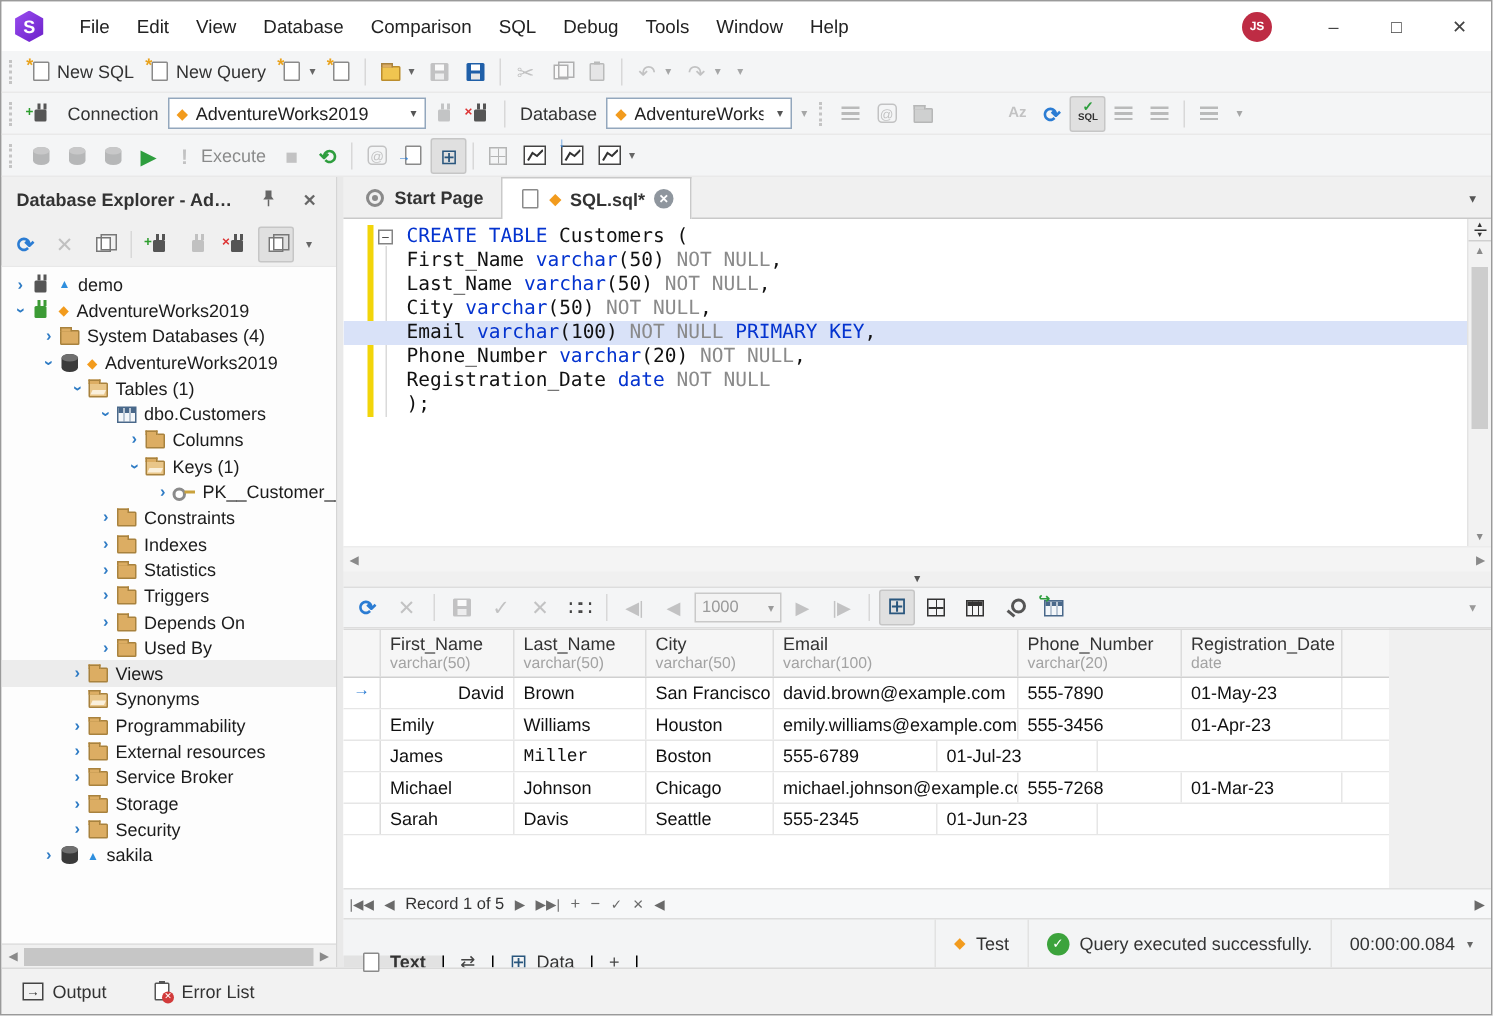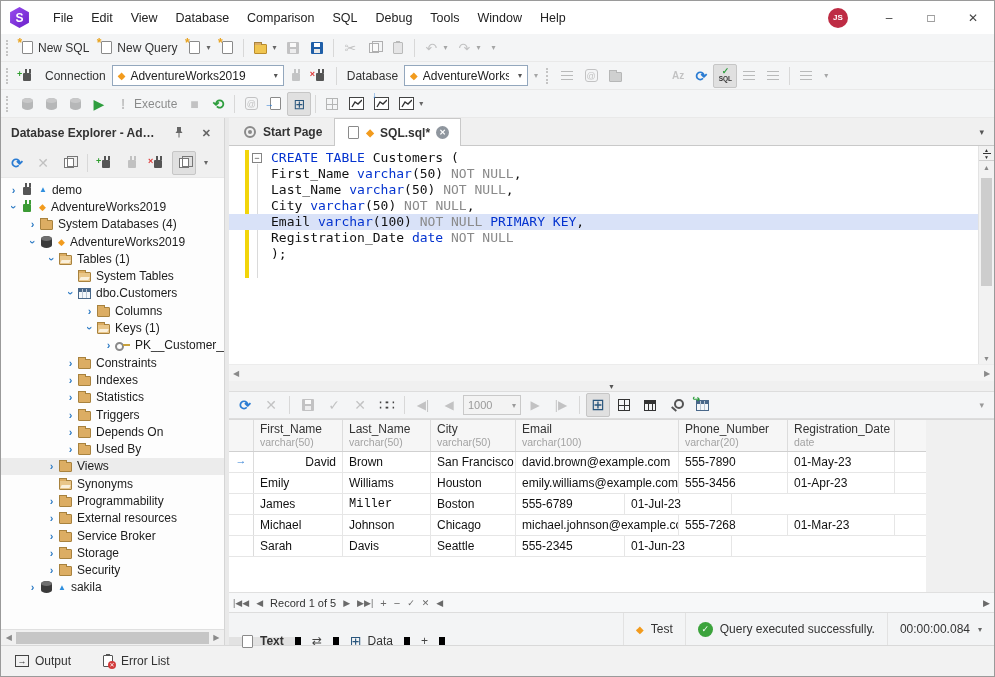--- a/index.html
+++ b/index.html
@@ -151,21 +151,21 @@
   .gtype{font-size:10.5px;color:#a3a3a3;}
   .grow{display:flex;height:21px;background:#fff;border-bottom:1px solid #e6e6e6;flex:none;}
   .gcell{font-size:12px;color:#111;padding:3px 6px;border-right:1px solid #e6e6e6;flex:none;white-space:nowrap;overflow:hidden;}
   .indc{width:25px;flex:none;color:#2b7cd3;font-size:11px;text-align:center;border-right:1px solid #dcdcdc;padding:2px 0;}
   .gridfill{flex:1;background:#fff;}
   .recnav{height:20px;display:flex;align-items:center;background:#f7f8f9;border-top:1px solid #e0e0e0;font-size:11px;
     color:#333;padding:0 4px;gap:7px;flex:none;}
   .nico{color:#6a6a6a;font-size:9px;}
   .recnav .trk{flex:1;}
   .botbar{height:33px;background:#f3f4f5;border-top:1px solid #ddd;display:flex;align-items:stretch;flex:none;}
-  .bt{display:flex;align-items:center;gap:6px;padding:0 11px;font-size:12px;color:#333;border-right:6px solid #000000;margin-top:24px;}
+  .bt{display:flex;align-items:center;gap:6px;padding:0 11px;font-size:12px;color:#333;border-right:1px solid #000000;margin-top:24px;}
   .bt.active{background:#e2e2e2;font-weight:bold;}
   .botsp{flex:1;}
   .botstat{display:flex;align-items:center;gap:7px;padding:0 12px;font-size:12px;color:#333;border-left:1px solid #e2e2e2;}
   .okdot{width:15px;height:15px;border-radius:50%;background:#3ca33c;color:#fff;font-size:9px;display:flex;
     align-items:center;justify-content:center;}
   
   .statusbar{height:31px;background:#f2f2f2;border-top:1px solid #d9d9d9;display:flex;align-items:center;
     padding:0 14px;gap:30px;font-size:12px;color:#333;flex:none;}
   .sbtn{display:flex;align-items:center;gap:6px;}
 </style>
@@ -551,27 +551,20 @@
             <span>AdventureWorks2019</span>
           </div>
           <div class="trow" style="padding-left: 44px;">
             <span class="exp open">›</span>
             <span class="icw tico">
               <span class="ic i-folder open"></span>
             </span>
             <span>Tables (1)</span>
           </div>
           <div class="trow" style="padding-left: 63px;">
-            <span class="exp"></span>
-            <span class="icw tico">
-              <span class="ic i-folder open"></span>
-            </span>
-            <span>System Tables</span>
-          </div>
-          <div class="trow" style="padding-left: 63px;">
             <span class="exp open">›</span>
             <span class="icw tico">
               <span class="ic i-tablegrid"></span>
             </span>
             <span>dbo.Customers</span>
           </div>
           <div class="trow" style="padding-left: 82px;">
             <span class="exp">›</span>
             <span class="icw tico">
               <span class="ic i-folder"></span>
@@ -724,20 +717,21 @@
       <div class="editor">
         <div class="changebar"></div>
         <div class="collapsebox">−</div>
         <div class="guide"></div>
         <div class="codearea" id="codearea">
             <div class="codeline"><span class="kw">CREATE TABLE</span><span class="pl"> Customers (</span></div>
             <div class="codeline"><span class="pl">First_Name </span><span class="kw">varchar</span><span class="pl">(50) </span><span class="gr">NOT NULL</span><span class="pl">,</span></div>
             <div class="codeline"><span class="pl">Last_Name </span><span class="kw">varchar</span><span class="pl">(50) </span><span class="gr">NOT NULL</span><span class="pl">,</span></div>
             <div class="codeline"><span class="pl">City </span><span class="kw">varchar</span><span class="pl">(50) </span><span class="gr">NOT NULL</span><span class="pl">,</span></div>
             <div class="codeline hl"><span class="pl">Email </span><span class="kw">varchar</span><span class="pl">(100) </span><span class="gr">NOT NULL </span><span class="kw">PRIMARY KEY</span><span class="pl">,</span></div>
+            <div class="codeline"><span class="pl">Phone_Number </span><span class="kw">varchar</span><span class="pl">(20) </span><span class="gr">NOT NULL</span><span class="pl">,</span></div>
             <div class="codeline"><span class="pl">Registration_Date </span><span class="kw">date</span><span class="gr"> NOT NULL</span></div>
             <div class="codeline"><span class="pl">);</span></div>
           </div>
         <div class="vscroll">
           <div class="vsplit">
               <span>▲</span>
               <span style="border-top:1px solid #333;width:8px;margin:1px 0;"></span>
               <span>▼</span>
             </div>
           <div class="varr">▲</div>

